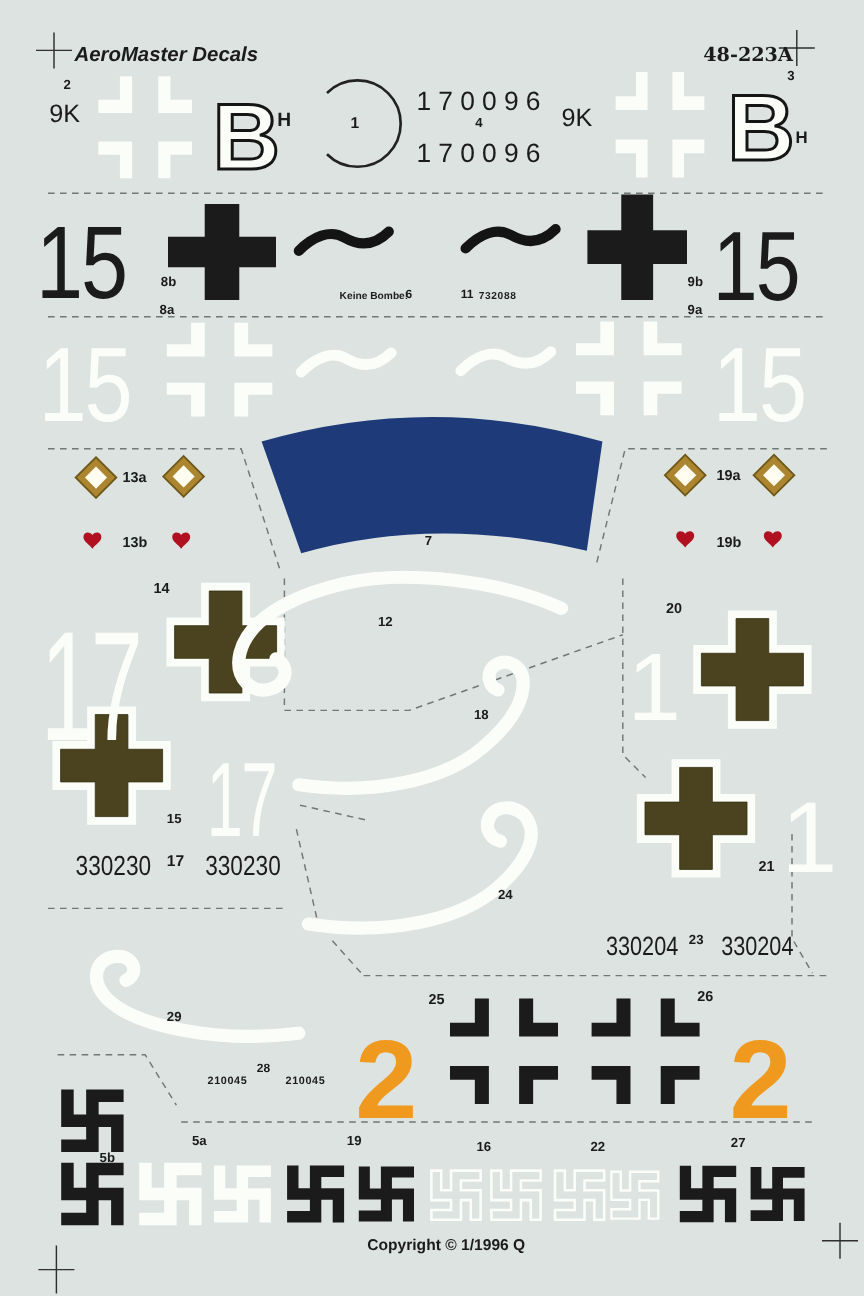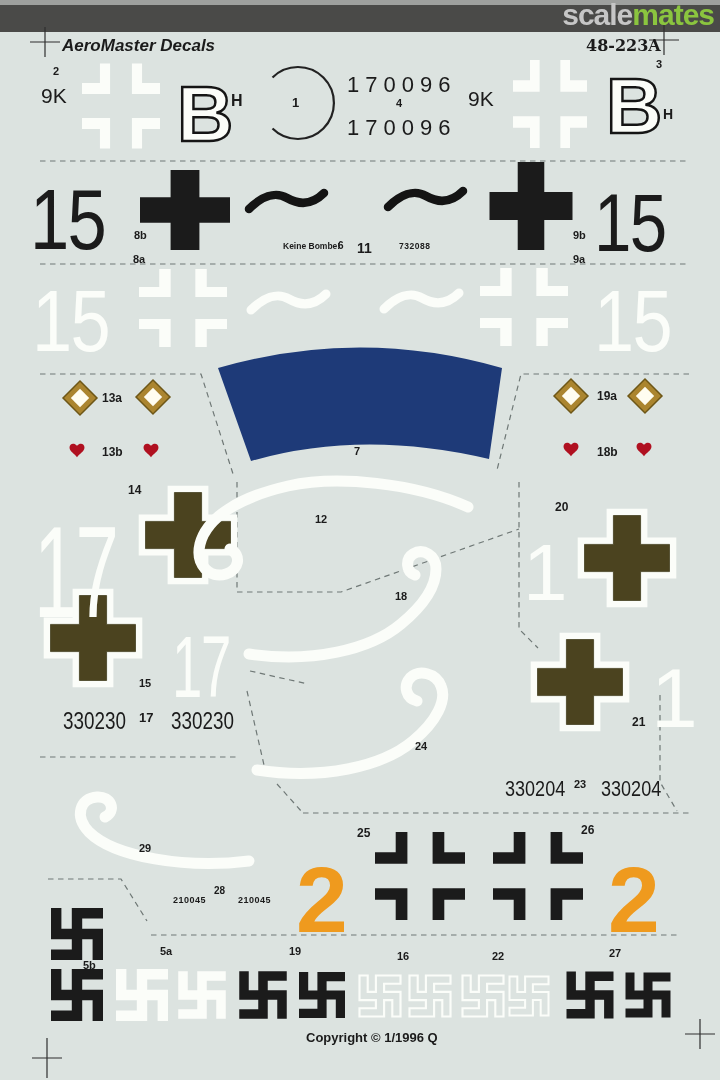--- a/index.html
+++ b/index.html
@@ -23,24 +23,20 @@
   .wave-b{stroke:#141414;stroke-width:8.5;fill:none;stroke-linecap:round;}
   .wave-w{stroke:var(--decal-white);stroke-width:9;fill:none;stroke-linecap:round;}
   .swirl{stroke:var(--decal-white);stroke-width:11;fill:none;stroke-linecap:round;}
   .sw-out{fill:none;stroke:var(--decal-white);stroke-width:2.6;}
 </style>
 </head>
 <body>
 
 <div class="sheet">
 
-  <div class="banner">
-    <div class="banner-strip"></div>
-    <div class="logo"><span class="s">scale</span><span class="m">mates</span></div>
-  </div>
 
   <svg class="art" width="720" height="1080" viewBox="0 0 720 1080">
     <defs>
       <path id="p-plus" d="M-16,-50 H16 V-16 H50 V16 H16 V50 H-16 V16 H-50 V-16 H-16 Z"></path>
       <path id="p-plus-outline" d="M-24,-58 H24 V-24 H58 V24 H24 V58 H-24 V24 H-58 V-24 H-24 Z"></path>
       <path id="p-bracket" d="M14,-50 H27 V-27 H50 V-14 H14 Z M-14,-50 H-27 V-27 H-50 V-14 H-14 Z M14,50 H27 V27 H50 V14 H14 Z M-14,50 H-27 V27 H-50 V14 H-14 Z"></path>
       <path id="p-swastika" d="M-5,-25 L25,-25 L25,-15 L5,-15 L5,-5 L25,-5 L25,25 L15,25 L15,5 L5,5 L5,25 L-25,25 L-25,15 L-5,15 L-5,5 L-25,5 L-25,-25 L-15,-25 L-15,-5 L-5,-5 Z"></path>
       <path id="p-wave" d="M0,13 C12,1 26,-5 38,2 C52,10 64,8 75,-3"></path>
       <path id="p-heart" d="M0,5.5 C-2,2.5 -6.5,0.5 -6.5,-3 C-6.5,-6.5 -2.5,-7.5 0,-4.5 C2.5,-7.5 6.5,-6.5 6.5,-3 C6.5,0.5 2,2.5 0,5.5 Z"></path>
     </defs>
@@ -152,35 +148,35 @@
   <div class="t" style="left:468px;top:87px;font-size:21px;font-weight:500;">9K</div>
   <div class="t outl" style="left:606px;top:61px;font-size:78px;">B</div>
   <div class="t" style="left:656px;top:58px;">3</div>
   <div class="t" style="left:663px;top:106px;font-size:14px;">H</div>
 
   <div class="t num" style="left:30px;top:170px;font-size:86px;letter-spacing:-2px;transform:scaleX(0.82);">15</div>
   <div class="t" style="left:134px;top:229px;">8b</div>
   <div class="t" style="left:133px;top:253px;">8a</div>
   <div class="t" style="left:283px;top:241px;font-size:8.5px;">Keine Bombe!</div>
   <div class="t" style="left:338px;top:240px;font-size:10px;">6</div>
-  <div class="t" style="left:357px;top:240px;font-size:14px;">11</div>
+  <div class="t" style="left:384px;top:240px;font-size:10px;">11</div>
   <div class="t" style="left:399px;top:241px;font-size:8.5px;letter-spacing:0.5px;">732088</div>
   <div class="t" style="left:573px;top:229px;">9b</div>
   <div class="t" style="left:573px;top:253px;">9a</div>
   <div class="t num" style="left:594px;top:176px;font-size:82px;letter-spacing:-2px;transform:scaleX(0.82);">15</div>
 
   <div class="t num w" style="left:32px;top:270px;font-size:88px;letter-spacing:-2px;transform:scaleX(0.82);">15</div>
   <div class="t num w" style="left:594px;top:270px;font-size:88px;letter-spacing:-2px;transform:scaleX(0.82);">15</div>
 
   <div class="t" style="left:354px;top:445px;">7</div>
 
   <div class="t" style="left:102px;top:391px;font-size:12px;">13a</div>
   <div class="t" style="left:102px;top:445px;font-size:12px;">13b</div>
   <div class="t" style="left:597px;top:389px;font-size:12px;text-align:center;">19a</div>
-  <div class="t" style="left:597px;top:445px;font-size:12px;">18b</div>
+  <div class="t" style="left:597px;top:445px;font-size:12px;">19b</div>
 
   <div class="t" style="left:128px;top:483px;font-size:12px;">14</div>
   <div class="t num w" style="left:34px;top:497px;font-size:130px;letter-spacing:-3px;transform:scaleX(0.6);">17</div>
   <div class="t" style="left:139px;top:677px;">15</div>
   <div class="t num w" style="left:172px;top:616px;font-size:88px;letter-spacing:-2px;transform:scaleX(0.62);">17</div>
   <div class="t num" style="left:63px;top:708px;font-size:23px;transform:scaleX(0.82);">330230</div>
   <div class="t" style="left:139px;top:710px;font-size:13px;">17</div>
   <div class="t num" style="left:171px;top:708px;font-size:23px;transform:scaleX(0.82);">330230</div>
 
   <div class="t" style="left:555px;top:500px;font-size:12px;">20</div>

